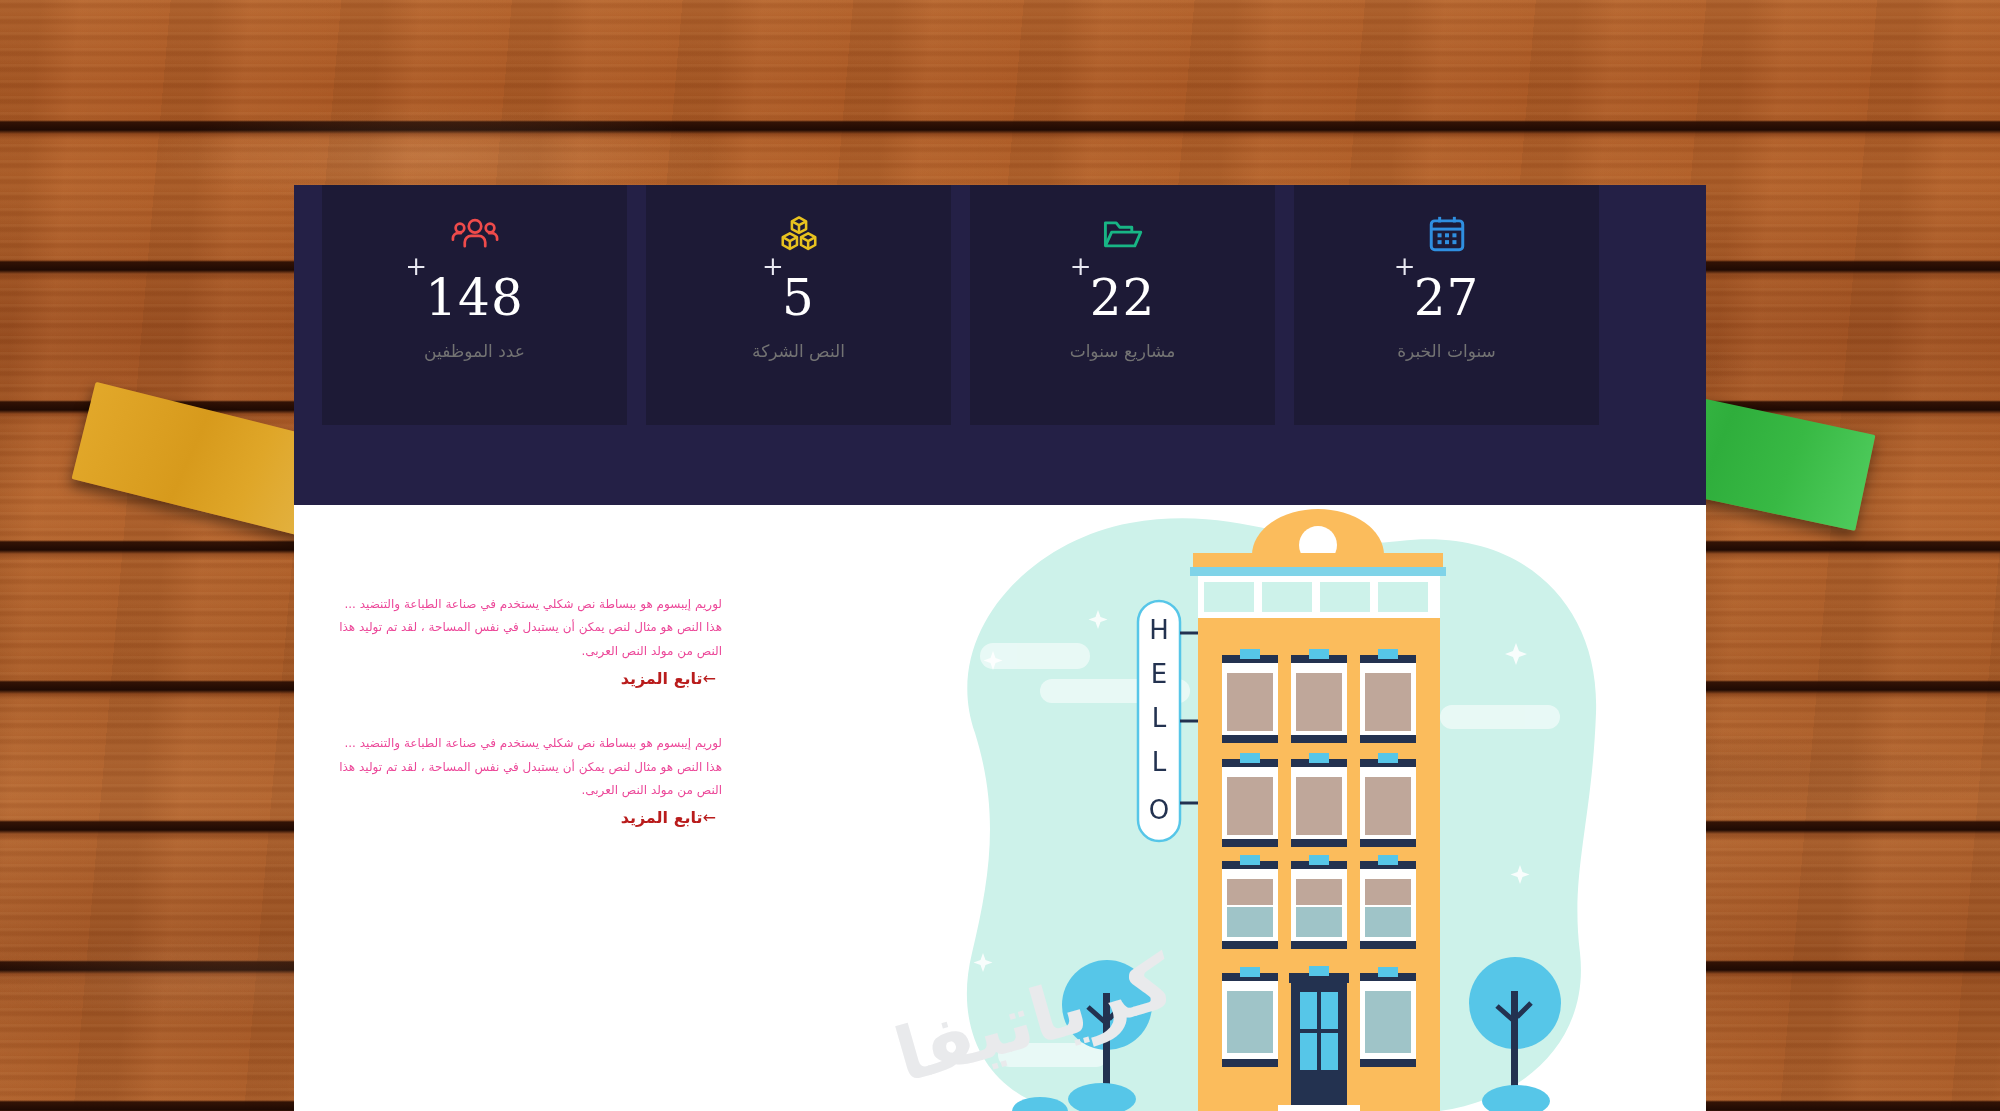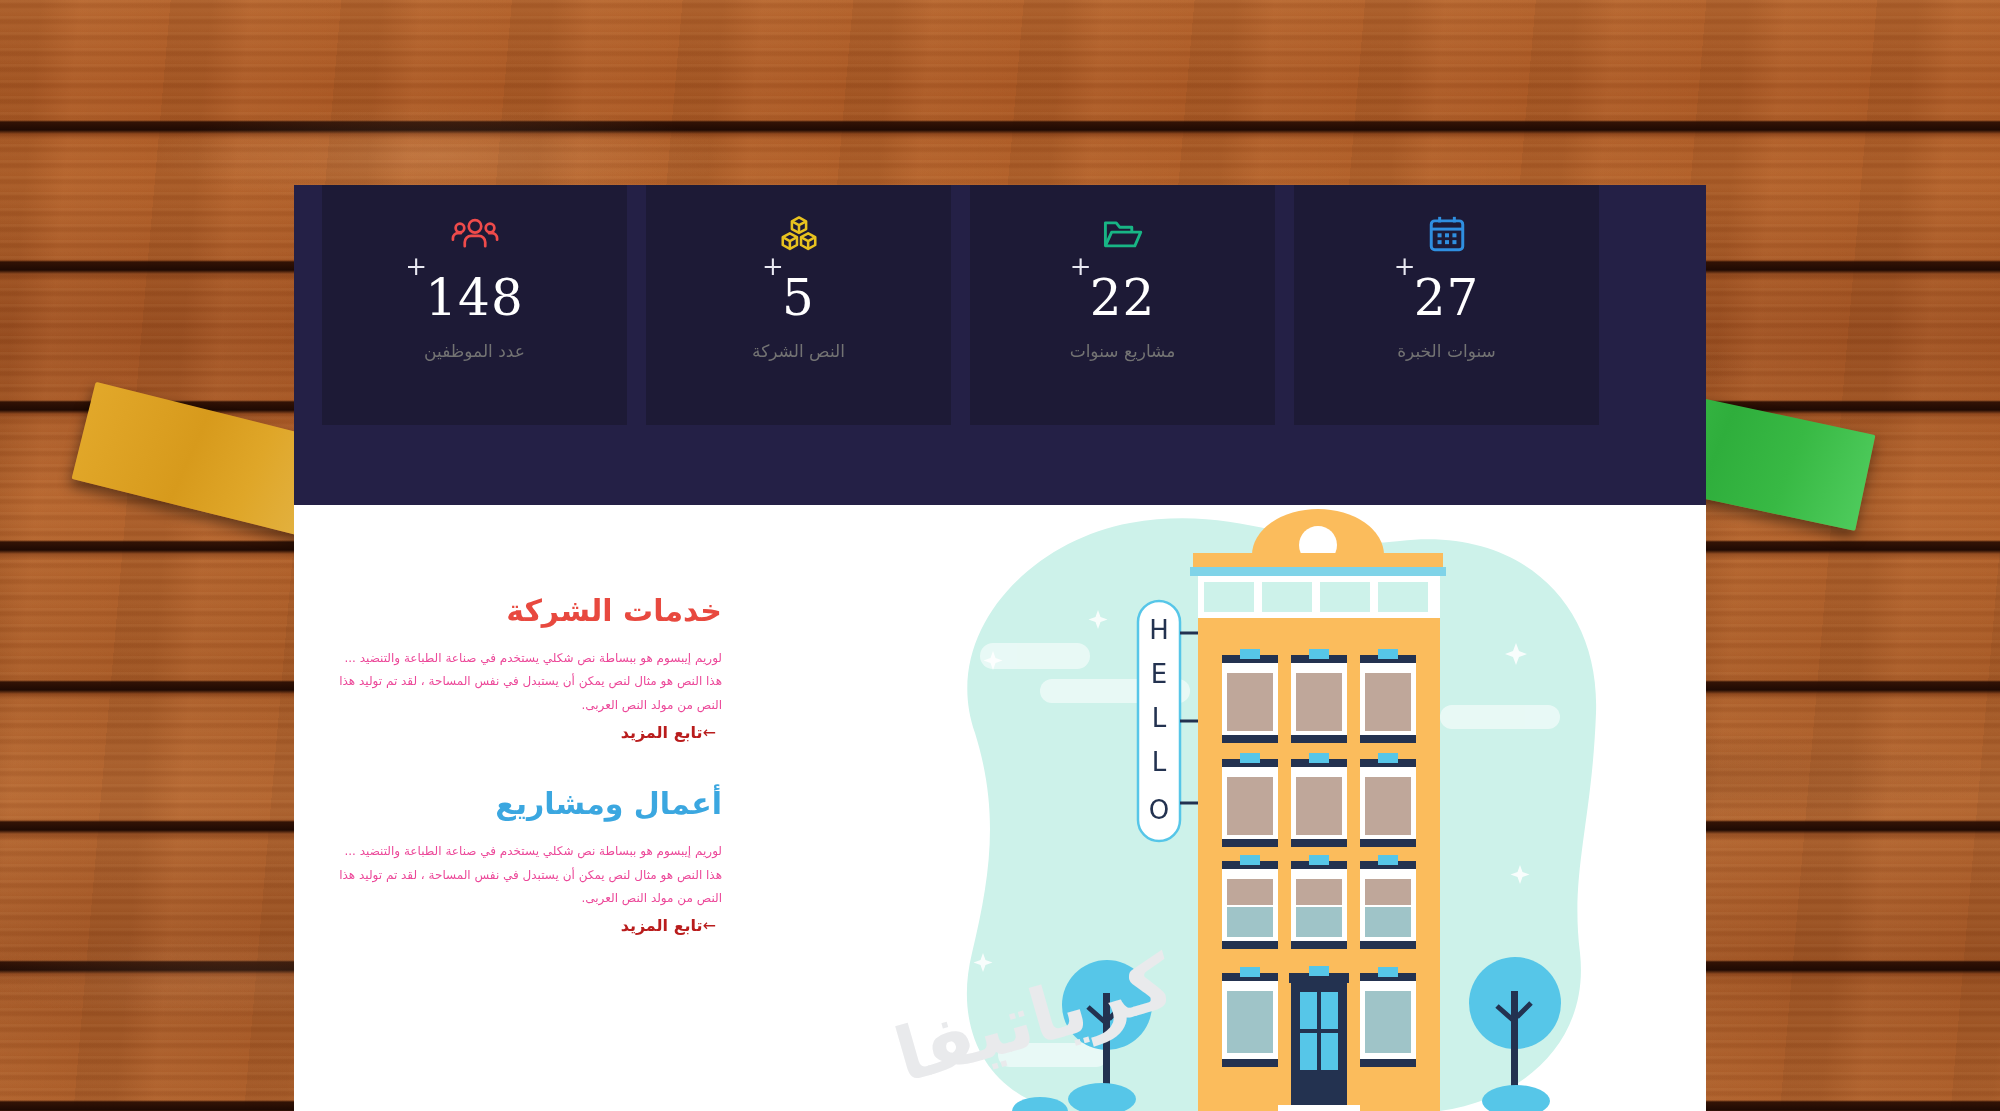--- a/index.html
+++ b/index.html
@@ -497,27 +497,25 @@
               </g>
             </g>
           </svg>
           <div class="watermark">كرياتيفا</div>
         </div>
       </div>
 
       <div class="text-col">
 
         <div class="block">
-          <div class="block-title" style="color:#e8493f">خدمات الشركة</div>
           <div class="block-body">لوريم إيبسوم هو ببساطة نص شكلي يستخدم في صناعة الطباعة والتنضيد ... هذا النص هو مثال لنص يمكن أن يستبدل في نفس المساحة ، لقد تم توليد هذا النص من مولد النص العربى.</div>
           <a class="more-link" href="#"><span class="arw">←</span><span>تابع المزيد</span></a>
         </div>
 
         <div class="block">
-          <div class="block-title" style="color:#3ba7e0">أعمال ومشاريع</div>
           <div class="block-body">لوريم إيبسوم هو ببساطة نص شكلي يستخدم في صناعة الطباعة والتنضيد ... هذا النص هو مثال لنص يمكن أن يستبدل في نفس المساحة ، لقد تم توليد هذا النص من مولد النص العربى.</div>
           <a class="more-link" href="#"><span class="arw">←</span><span>تابع المزيد</span></a>
         </div>
 
       </div>
     </div>
   </div>
 </div>
 
 </body></html>

